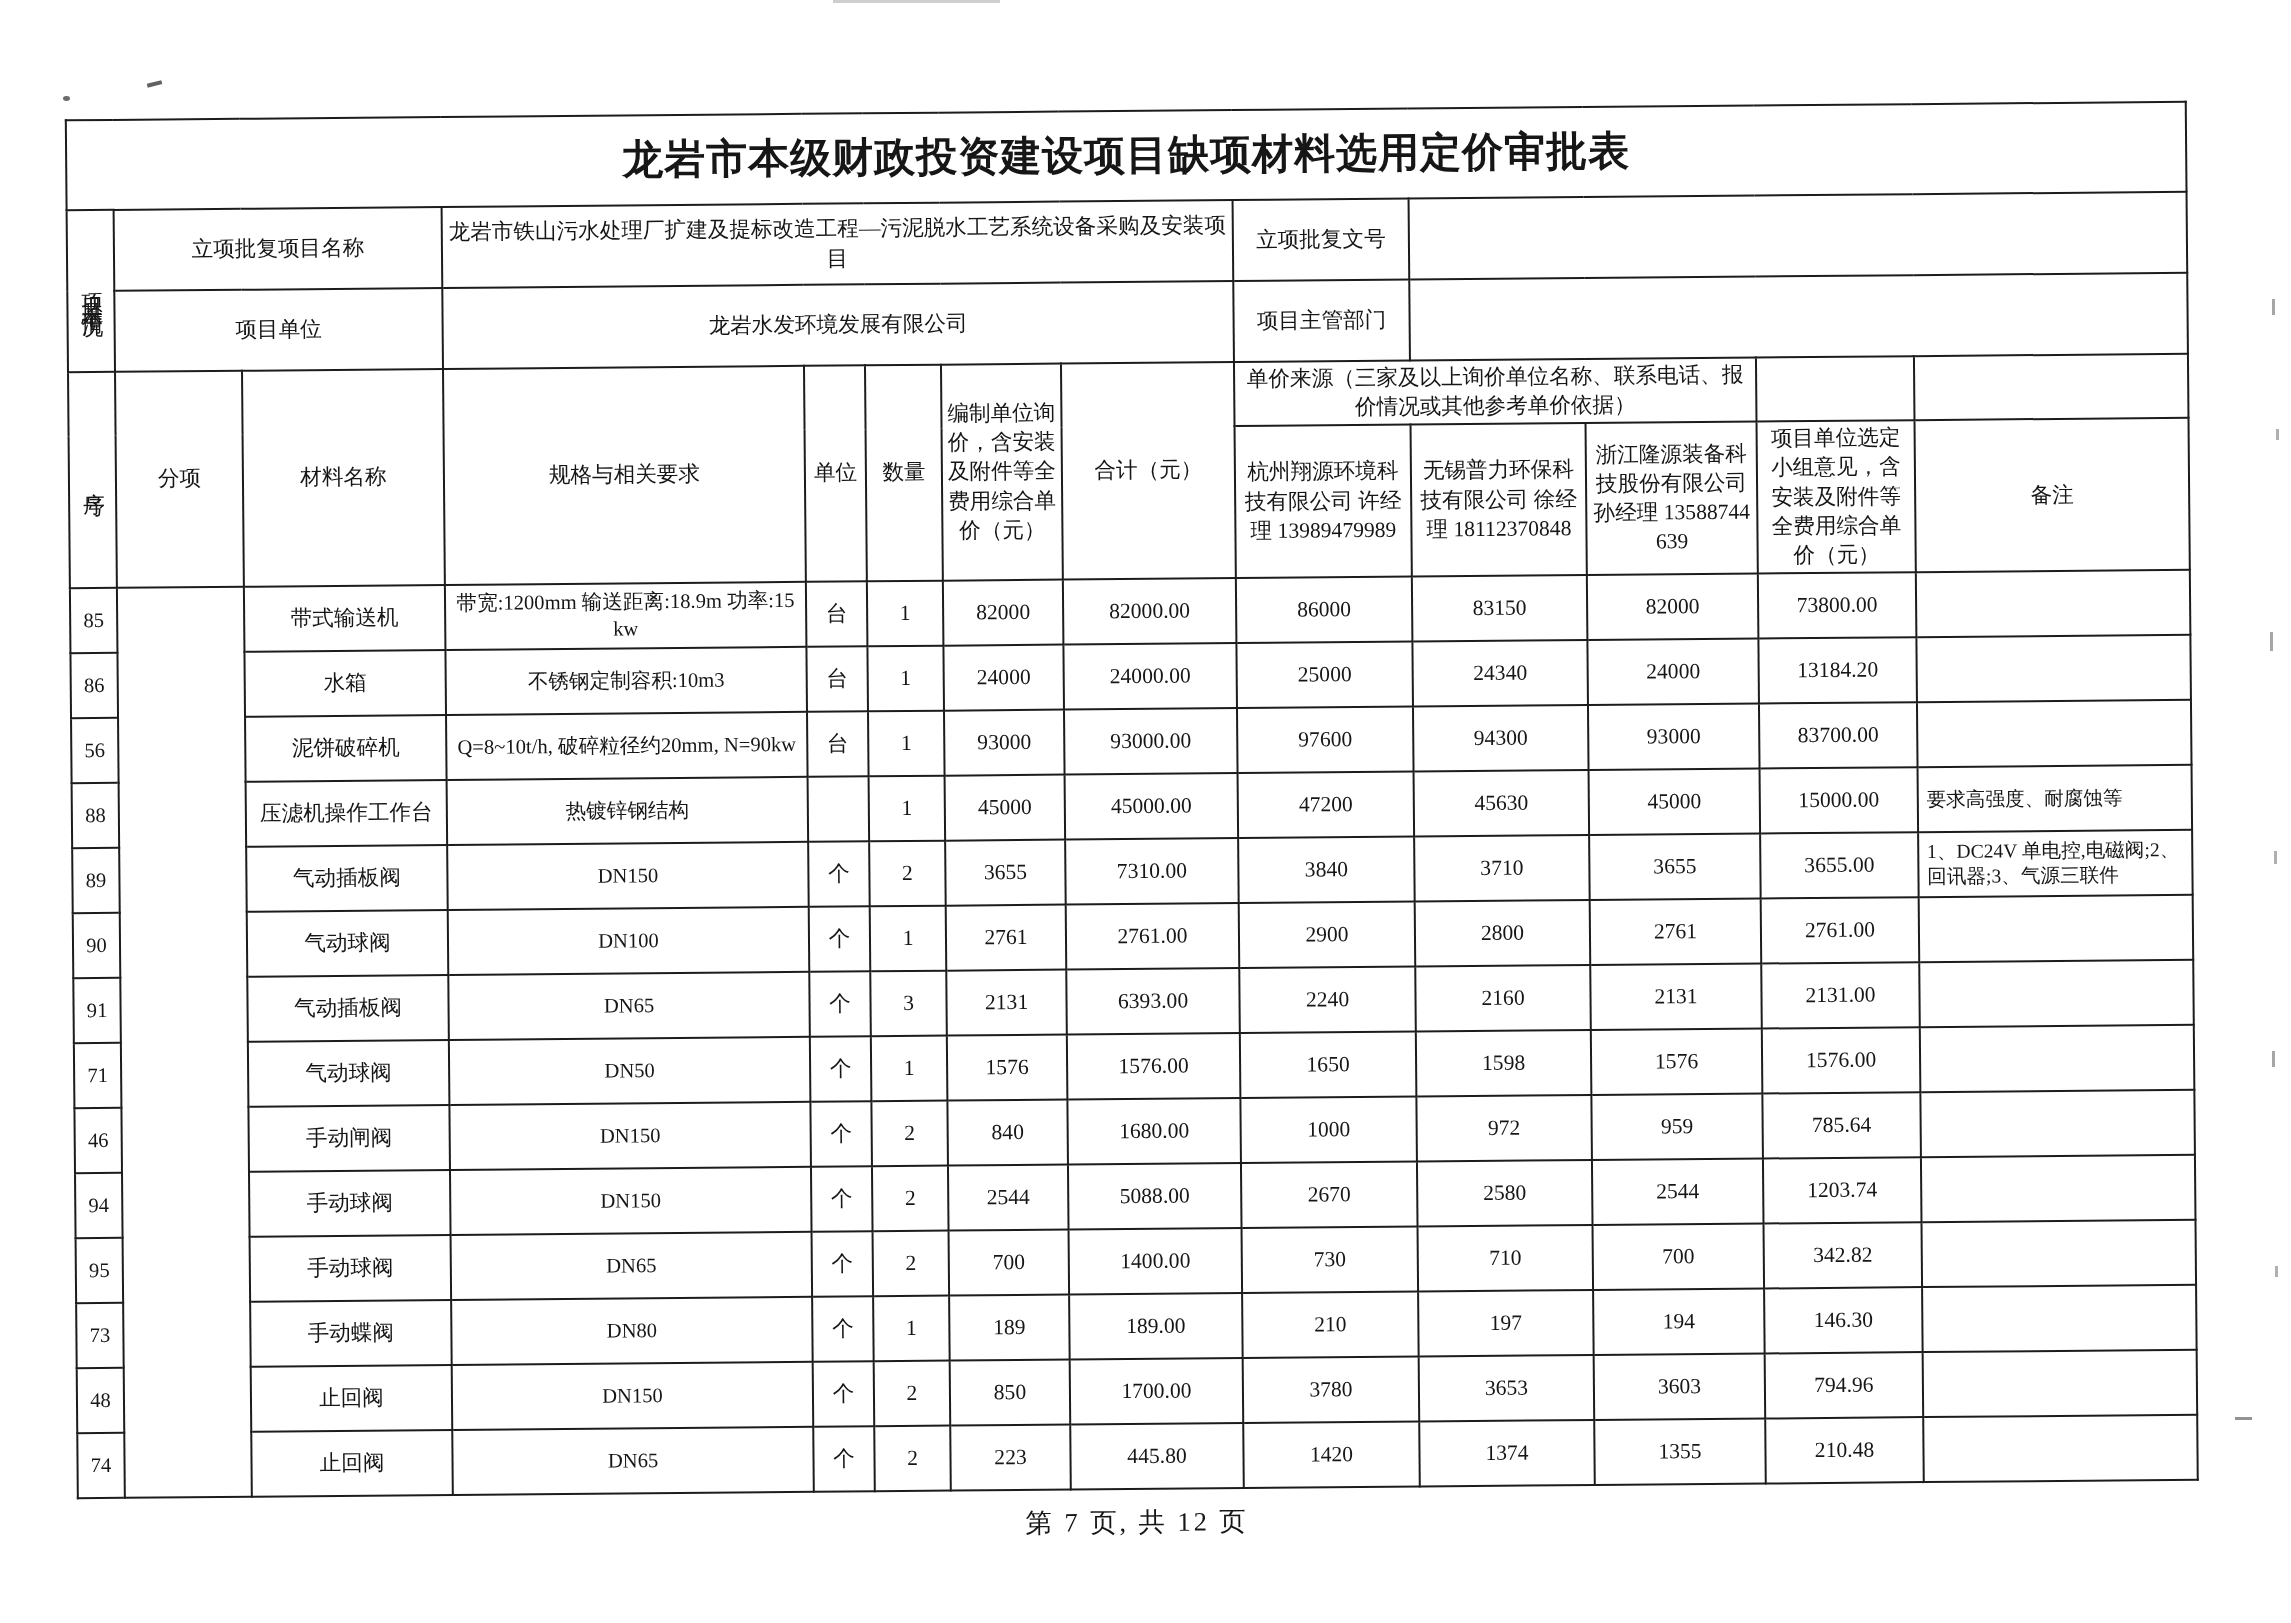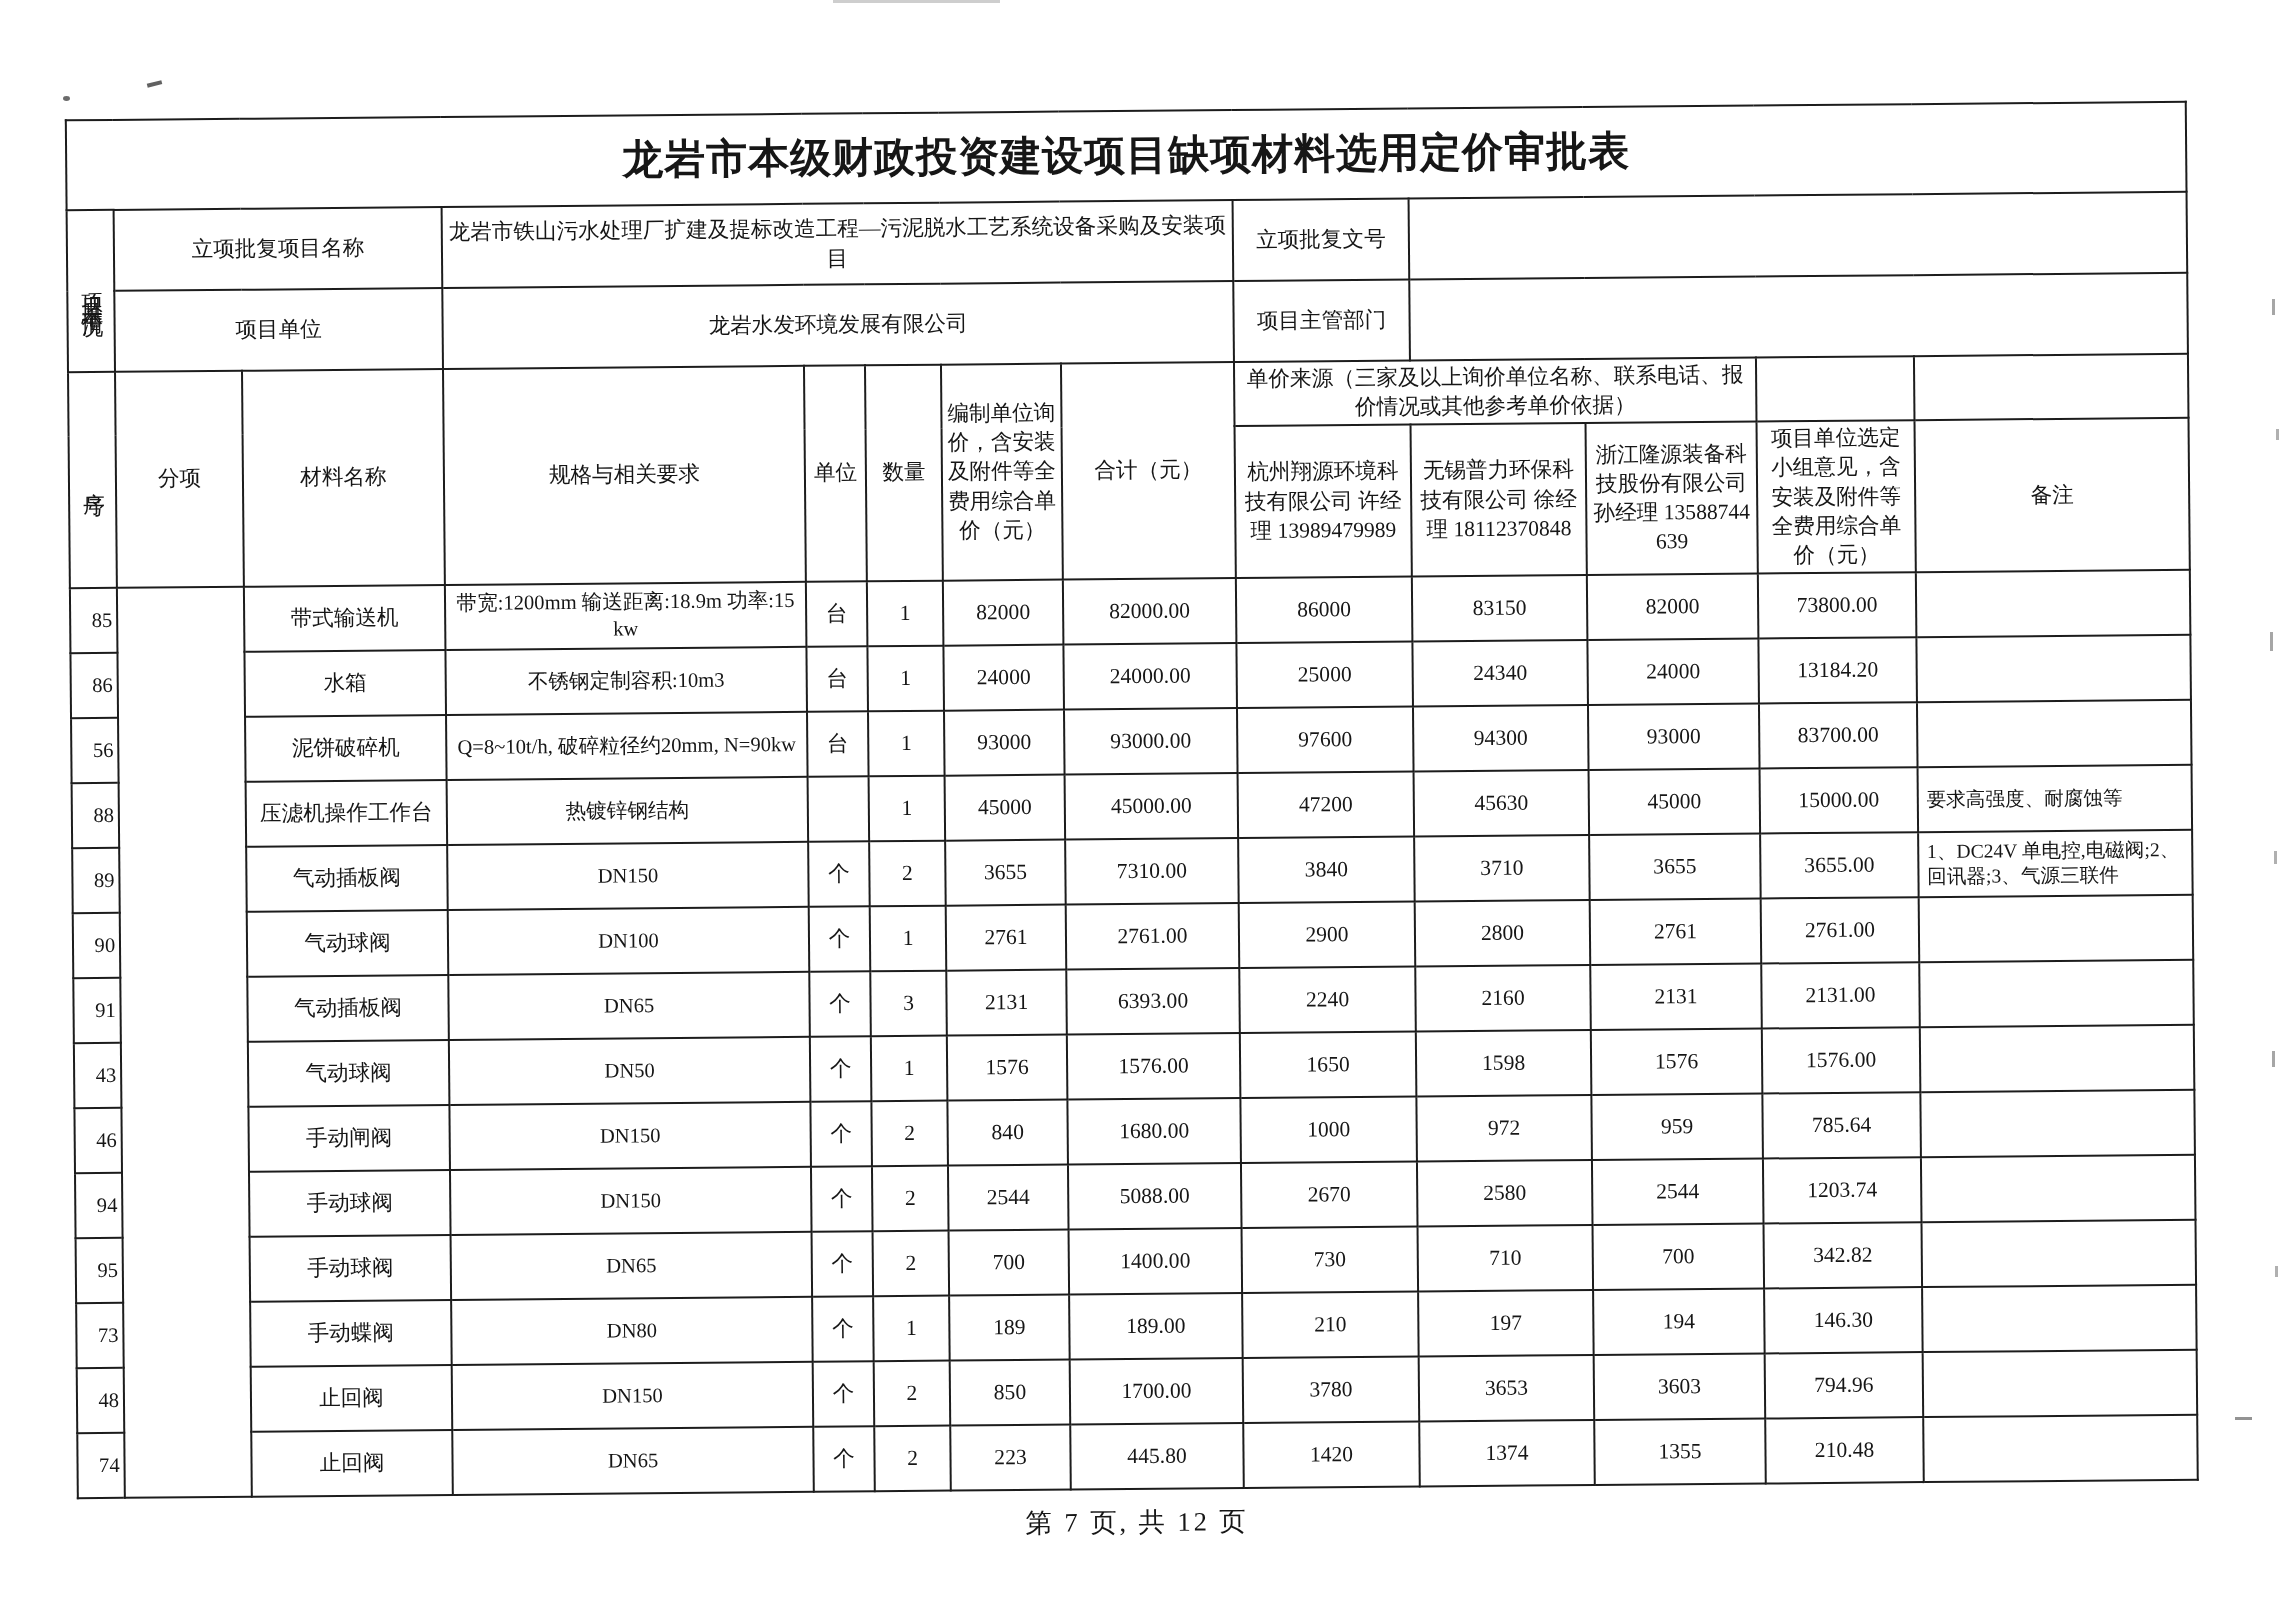--- a/index.html
+++ b/index.html
@@ -66,21 +66,21 @@
 
   tr.colhead-top { height: 61px; }
   tr.colhead-bottom { height: 149px; }
   tr.colhead-top td, tr.colhead-bottom td { font-size: 21.6px; }
   td.vendor-head { font-size: 20.6px; line-height: 1.5; padding: 2px 5.9px; }
   td.price-col-head { font-size: 20.6px; padding: 2px 5.9px; }
   td.group-head { font-size: 21.6px; padding: 2px 9.8px; }
 
   tbody.data-rows tr { height: 65px; }
   tbody.data-rows td { font-size: 21.6px; }
-  tbody.data-rows td.c-seq { font-size: 20.6px; text-align: right; }
+  tbody.data-rows td.c-seq { font-size: 20.6px; }
   tbody.data-rows td.c-spec { font-size: 20.6px; padding: 2px 7.8px; }
   tbody.data-rows td.c-remark {
     font-size: 19.6px;
     text-align: left;
     padding: 2px 7.8px;
     line-height: 1.3;
   }
 
   .page-footer {
     margin-top: 13.7px;
@@ -275,21 +275,21 @@
           <td class="c-qty">3</td>
           <td class="c-unit-price">2131</td>
           <td class="c-total">6393.00</td>
           <td class="c-vendor1-price">2240</td>
           <td class="c-vendor2-price">2160</td>
           <td class="c-vendor3-price">2131</td>
           <td class="c-selected-price">2131.00</td>
           <td class="c-remark"></td>
         </tr>
         <tr>
-          <td class="c-seq">43</td>
+          <td class="c-seq">71</td>
           <td class="c-material">气动球阀</td>
           <td class="c-spec">DN50</td>
           <td class="c-unit">个</td>
           <td class="c-qty">1</td>
           <td class="c-unit-price">1576</td>
           <td class="c-total">1576.00</td>
           <td class="c-vendor1-price">1650</td>
           <td class="c-vendor2-price">1598</td>
           <td class="c-vendor3-price">1576</td>
           <td class="c-selected-price">1576.00</td>

